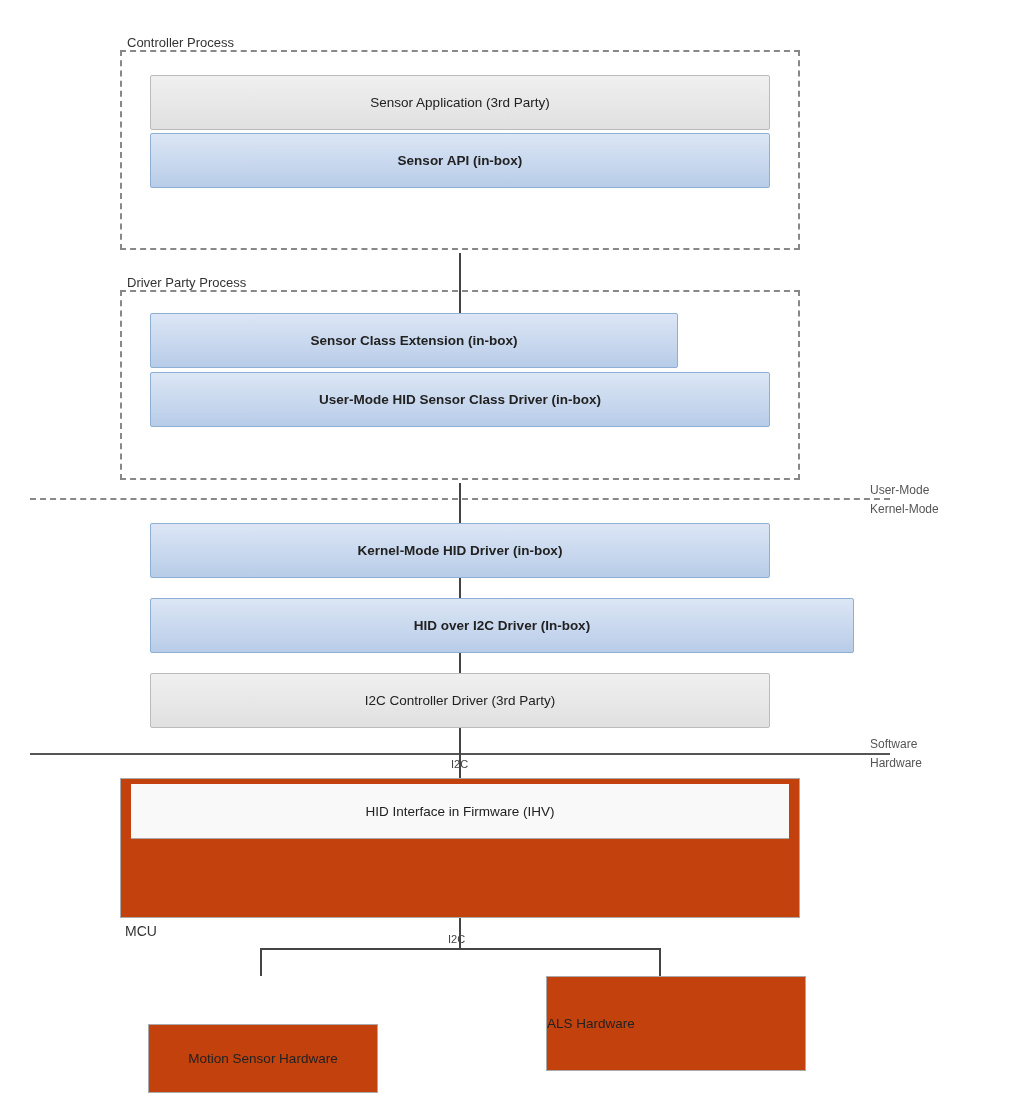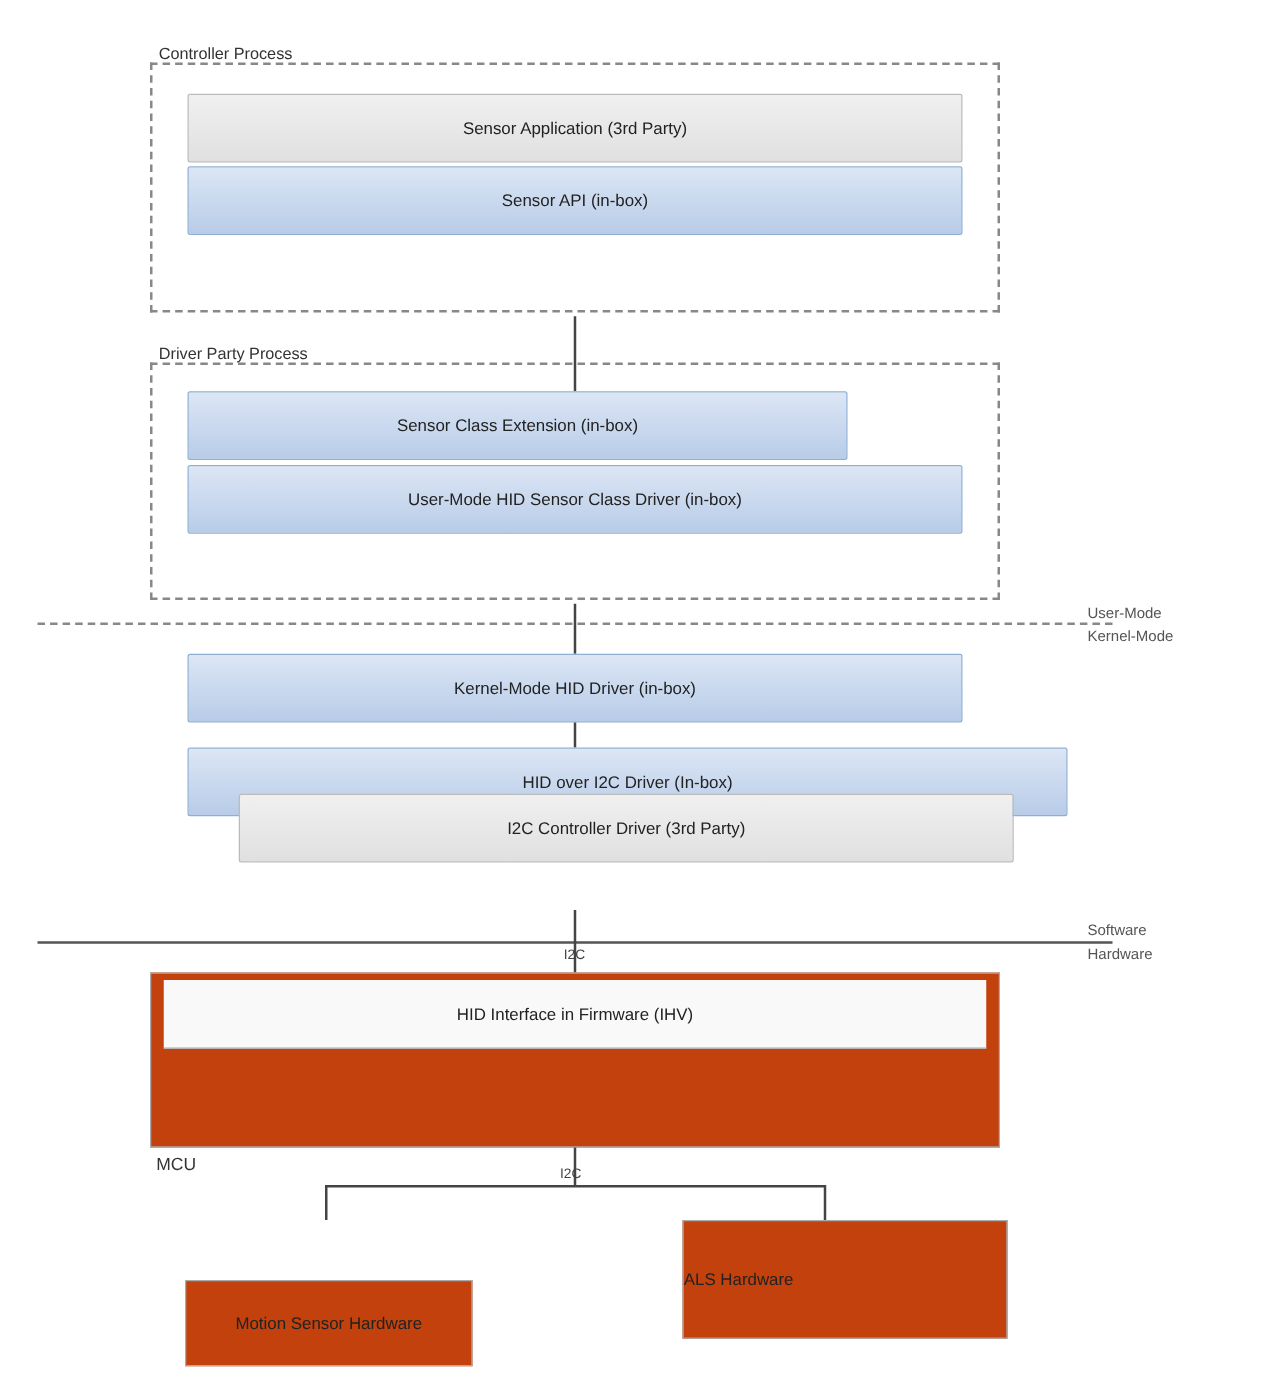--- a/index.html
+++ b/index.html
@@ -37,20 +37,21 @@
     
     .blue-block {
       background: linear-gradient(to bottom, #dce6f5, #b8cce8);
       border: 1px solid #8eafd4;
       border-radius: 2px;
       display: flex;
       align-items: center;
       justify-content: center;
       text-align: center;
       padding: 8px 12px;
+      font-weight: bold;
     }
 
     
     .gray-block {
       background: linear-gradient(to bottom, #f0f0f0, #e0e0e0);
       border: 1px solid #bbb;
       border-radius: 2px;
       display: flex;
       align-items: center;
       justify-content: center;
@@ -156,21 +157,21 @@
   </div>
 
   <div class="vline" style="left:459px; top:578px; height:20px;"></div>
 
   <div class="blue-block" style="position:absolute; left:150px; top:598px; width:704px; height:55px;">
     <span class="block-label">HID over I2C Driver (In-box)</span>
   </div>
 
   <div class="vline" style="left:459px; top:653px; height:20px;"></div>
 
-  <div class="gray-block" style="position:absolute; left:150px; top:635px; width:620px; height:55px;margin-left:41px;">
+  <div class="gray-block" style="position:absolute; left:150px; top:673px; width:620px; height:55px;">
     <span class="block-label">I2C Controller Driver (3rd Party)</span>
   </div>
 
   <div class="solid-horizontal" style="left:30px; top:753px; width:860px;"></div>
   <span class="mode-label" style="left:870px; top:737px;">Software</span>
   <span class="mode-label" style="left:870px; top:756px;">Hardware</span>
 
   <span class="i2c-label" style="left:451px; top:758px;">I2C</span>
 
   <div class="vline" style="left:459px; top:728px; height:50px;"></div>

